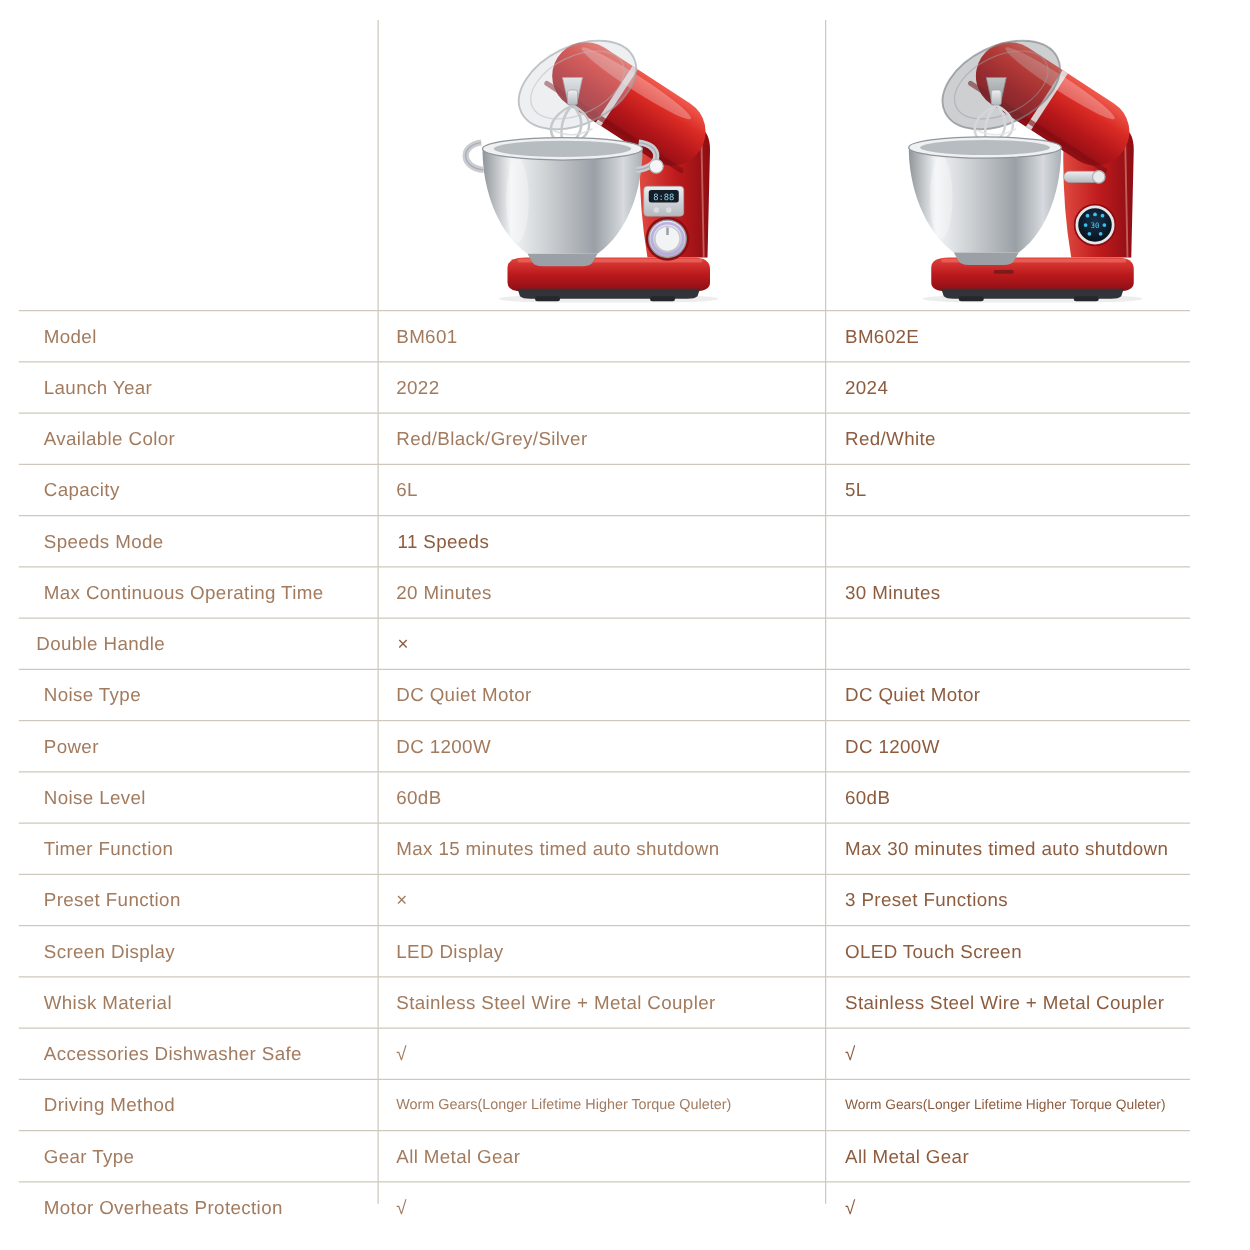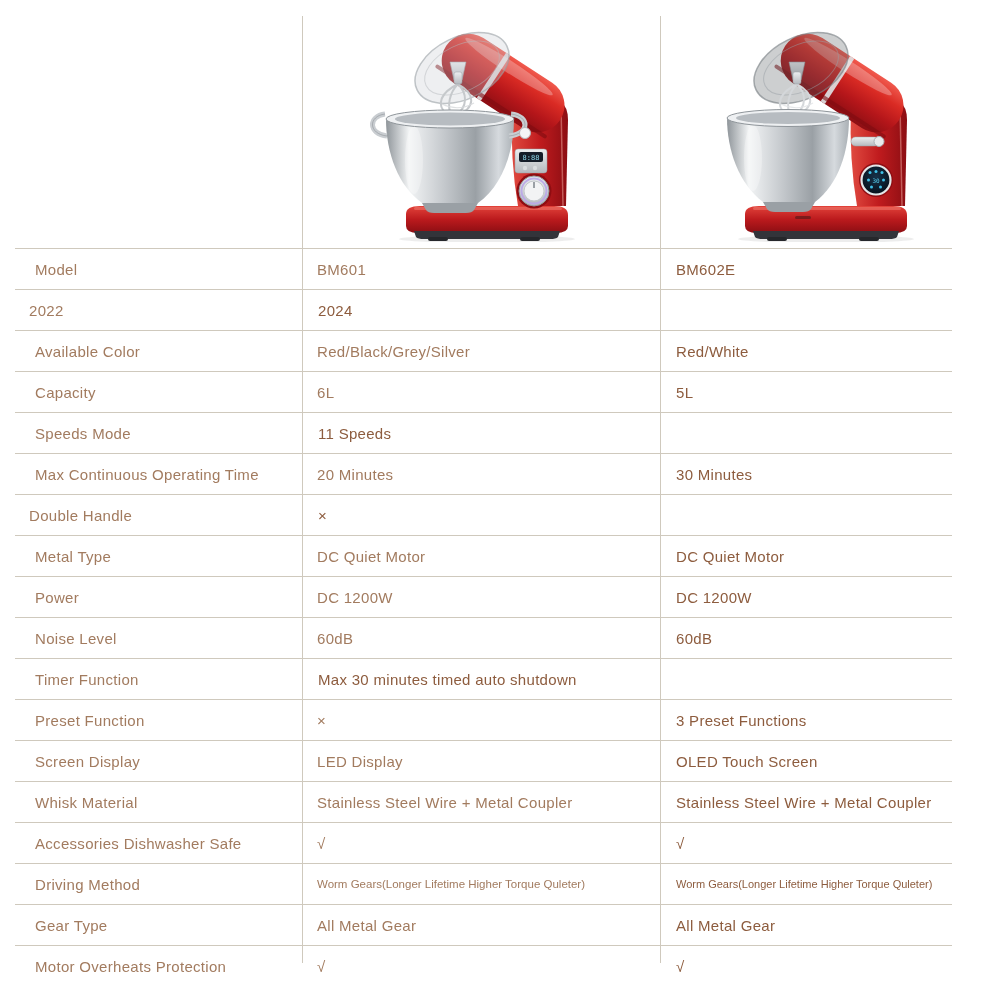--- a/index.html
+++ b/index.html
@@ -208,20 +208,21 @@
   </div>
 
   <div class="spec-table">
     <div>
         <div class="spec-row">
           <div class="c1">Model</div>
           <div class="c2">BM601</div>
           <div class="c3">BM602E</div>
         </div>
         <div class="spec-row">
+          <div class="c1">Launch Year</div>
           <div class="c2">2022</div>
           <div class="c3">2024</div>
         </div>
         <div class="spec-row">
           <div class="c1">Available Color</div>
           <div class="c2">Red/Black/Grey/Silver</div>
           <div class="c3">Red/White</div>
         </div>
         <div class="spec-row">
           <div class="c1">Capacity</div>
@@ -235,36 +236,37 @@
         <div class="spec-row">
           <div class="c1">Max Continuous Operating Time</div>
           <div class="c2">20 Minutes</div>
           <div class="c3">30 Minutes</div>
         </div>
         <div class="spec-row">
           <div class="c2">Double Handle</div>
           <div class="c3">×</div>
         </div>
         <div class="spec-row">
-          <div class="c1">Metal Type</div>
+          <div class="c1">Noise Type</div>
           <div class="c2">DC Quiet Motor</div>
           <div class="c3">DC Quiet Motor</div>
         </div>
         <div class="spec-row">
           <div class="c1">Power</div>
           <div class="c2">DC 1200W</div>
           <div class="c3">DC 1200W</div>
         </div>
         <div class="spec-row">
           <div class="c1">Noise Level</div>
           <div class="c2">60dB</div>
           <div class="c3">60dB</div>
         </div>
         <div class="spec-row">
           <div class="c1">Timer Function</div>
+          <div class="c2">Max 15 minutes timed auto shutdown</div>
           <div class="c3">Max 30 minutes timed auto shutdown</div>
         </div>
         <div class="spec-row">
           <div class="c1">Preset Function</div>
           <div class="c2">×</div>
           <div class="c3">3 Preset Functions</div>
         </div>
         <div class="spec-row">
           <div class="c1">Screen Display</div>
           <div class="c2">LED Display</div>

